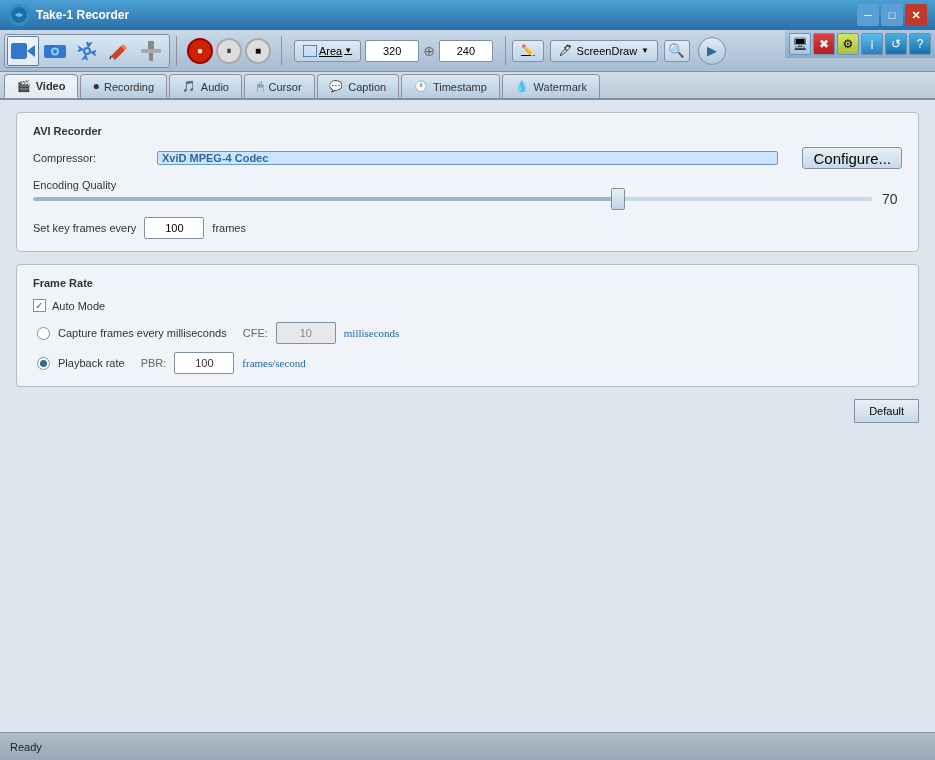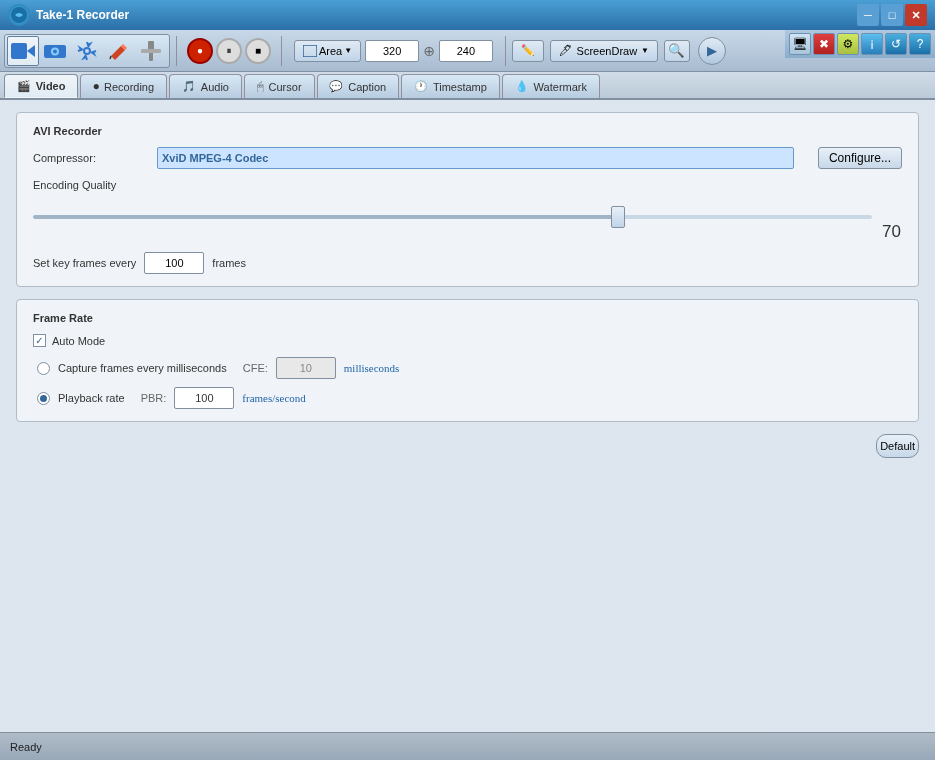--- a/index.html
+++ b/index.html
@@ -91,21 +91,21 @@
     .rec-btn.stop { background: #dddddd; border-color: #aaaaaa; }
 
     
     .area-controls {
       display: flex; align-items: center; gap: 4px; padding: 0 6px;
     }
     .area-btn {
       background: linear-gradient(to bottom, #e0eaf4, #c0d4e8);
       border: 1px solid #8090a0; border-radius: 3px;
       padding: 2px 8px; cursor: pointer; font-size: 11px;
-      display: flex; align-items: center; gap: 2px; height: 22px;
+      display: flex; align-items: center; gap: 2px; height: 22px; text-decoration: underline;
     }
     .area-input {
       width: 54px; height: 22px;
       border: 1px solid #8090a0; border-radius: 2px;
       background: white; text-align: center; font-size: 11px;
       padding: 0 2px;
     }
     .area-sep { color: #666; font-size: 14px; }
     .separator { width: 1px; height: 30px; background: #9090a0; margin: 0 4px; }
 
@@ -170,53 +170,53 @@
       font-size: 11px; font-weight: bold;
       color: #333; margin-bottom: 10px;
     }
     .form-row {
       display: flex; align-items: center; gap: 24px;
       margin-bottom: 10px;
     }
     .form-label { font-size: 11px; color: #333; min-width: 100px; }
     .compressor-select {
       flex: 1;
-      height: 22px;
+      height: 14px;
       border: 1px solid #8090a0;
       border-radius: 2px;
       background: white;
       font-size: 11px;
       padding: 0 4px;
       color: #336699;
       font-weight: bold;
     }
     .configure-btn {
       background: linear-gradient(to bottom, #e8f0f8, #c8d8e8);
       border: 1px solid #8090a0; border-radius: 3px;
-      padding: 2px 10px; cursor: pointer; font-size: 12px;
+      padding: 2px 10px; cursor: pointer; font-size: 15px;
       height: 22px;
     }
 
     
     .quality-label { font-size: 11px; color: #333; }
     .slider-row { display: flex; align-items: center; gap: 10px; margin-bottom: 10px; }
     .slider {
       flex: 1;
       -webkit-appearance: none;
       height: 4px; border-radius: 2px;
       background: linear-gradient(to right, #a0b4c8 0%, #a0b4c8 70%, #c8d8e4 70%);
       outline: none;
     }
     .slider::-webkit-slider-thumb {
       -webkit-appearance: none;
       width: 14px; height: 22px;
       background: linear-gradient(to bottom, #e8f0f8, #c0d4e8);
       border: 1px solid #8090a0; border-radius: 2px; cursor: pointer;
     }
-    .slider-value { font-size: 17px; color: #333; min-width: 20px; margin-top: 31px; }
+    .slider-value { font-size: 14px; color: #333; min-width: 20px; }
 
     
     .keyframe-row { display: flex; align-items: center; gap: 8px; }
     .keyframe-input {
       width: 60px; height: 22px;
       border: 1px solid #8090a0; border-radius: 2px;
       background: white; text-align: center; font-size: 11px;
     }
 
     
@@ -255,22 +255,22 @@
     }
     .frame-input.active {
       background: white; color: #333;
     }
     .unit-label { font-size: 11px; color: #2266aa; font-family: Liberation Serif, serif; }
 
     
     .default-btn-row { display: flex; justify-content: flex-end; margin-top: 8px; }
     .default-btn {
       background: linear-gradient(to bottom, #e8f0f8, #c8d8e8);
-      border: 1px solid #8090a0; border-radius: 10px;
-      padding: 3px 3px; cursor: pointer; font-size: 11px;
+      border: 1px solid #8090a0; border-radius: 1px;
+      padding: 3px 14px; cursor: pointer; font-size: 11px;
       height: 24px;
     }
 
     
     .status-bar {
       background: linear-gradient(to bottom, #b0bcc8, #98a8b8);
       height: 28px;
       display: flex; align-items: center;
       padding: 0 10px;
       border-top: 1px solid #8090a0;

